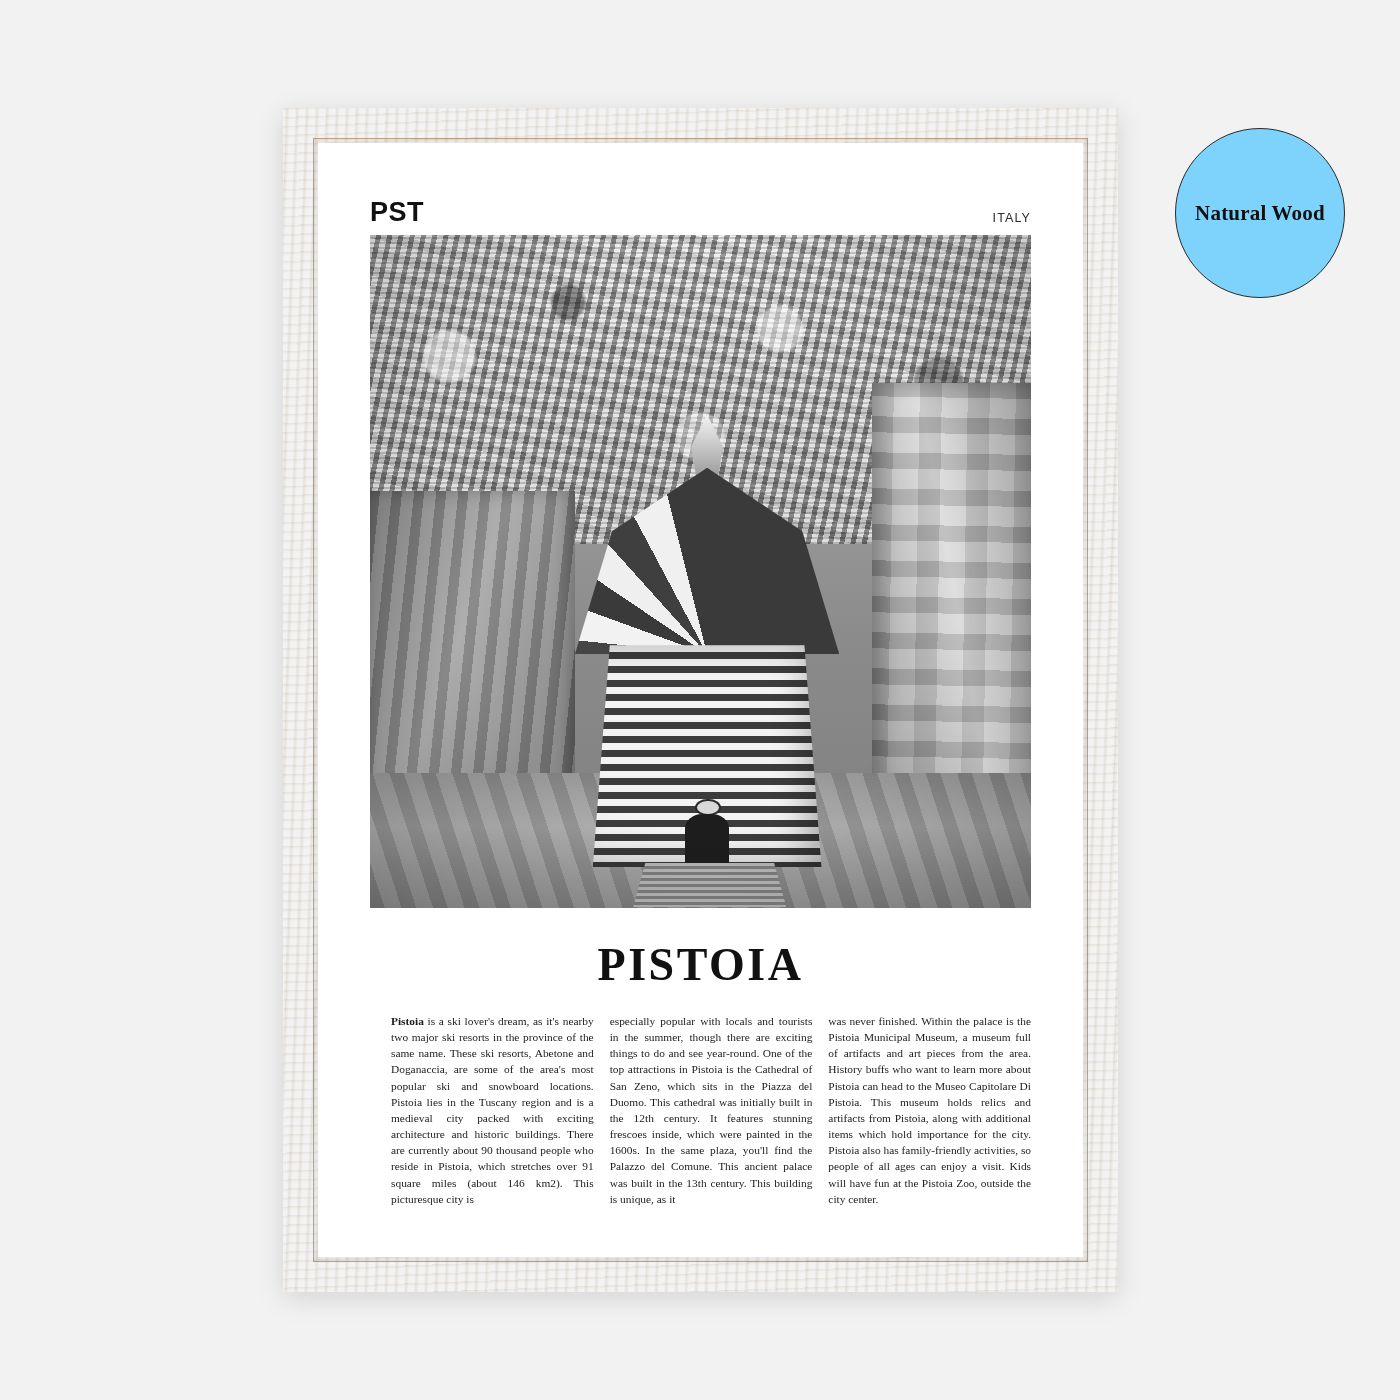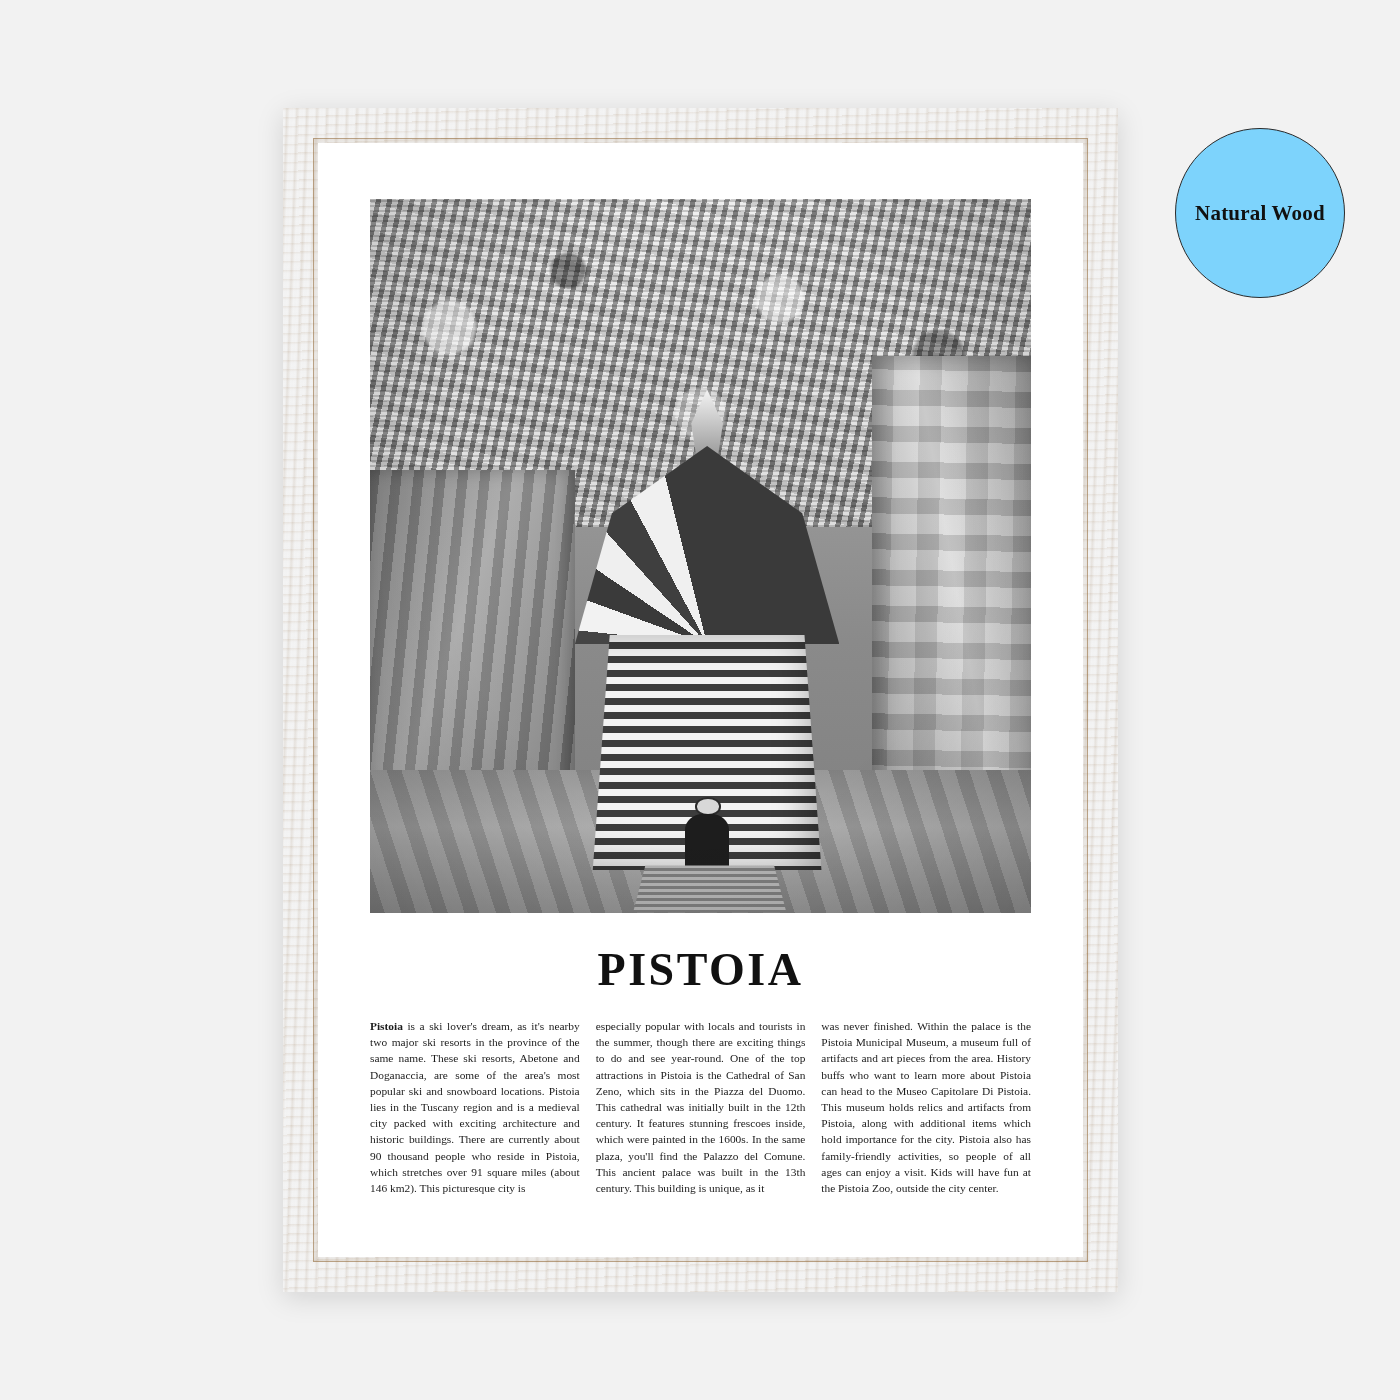--- a/index.html
+++ b/index.html
@@ -238,20 +238,21 @@
   
   .columns {
     display: flex;
     gap: 16px;
     font-size: 11.4px;
     line-height: 1.42;
     color: #1b1b1b;
     text-align: justify;
     text-justify: inter-word;
     font-family: "Liberation Serif", serif;
+    margin-left: 21px;
   }
   .columns p { margin: 0; flex: 1 1 0; }
   .columns b { font-weight: bold; }
 
   
   .badge {
     position: absolute;
     left: 1175px;
     top: 128px;
     width: 168px;
@@ -275,20 +276,24 @@
 </head>
 <body>
 
 <div class="frame-outer">
   <div class="frame-grain"></div>
   <div class="frame-bevel"></div>
 </div>
 
 <div class="poster">
 
+  <div class="poster-topline">
+    <div class="code">PST</div>
+    <div class="country">ITALY</div>
+  </div>
 
   <div class="photo">
     <div class="photo-sky"></div>
     <div class="roofs"></div>
     <div class="blocks"></div>
     <div class="left-building"></div>
     <div class="right-building"></div>
     <div class="plaza"></div>
     <div class="baptistery">
       <div class="bap-lantern"></div>

